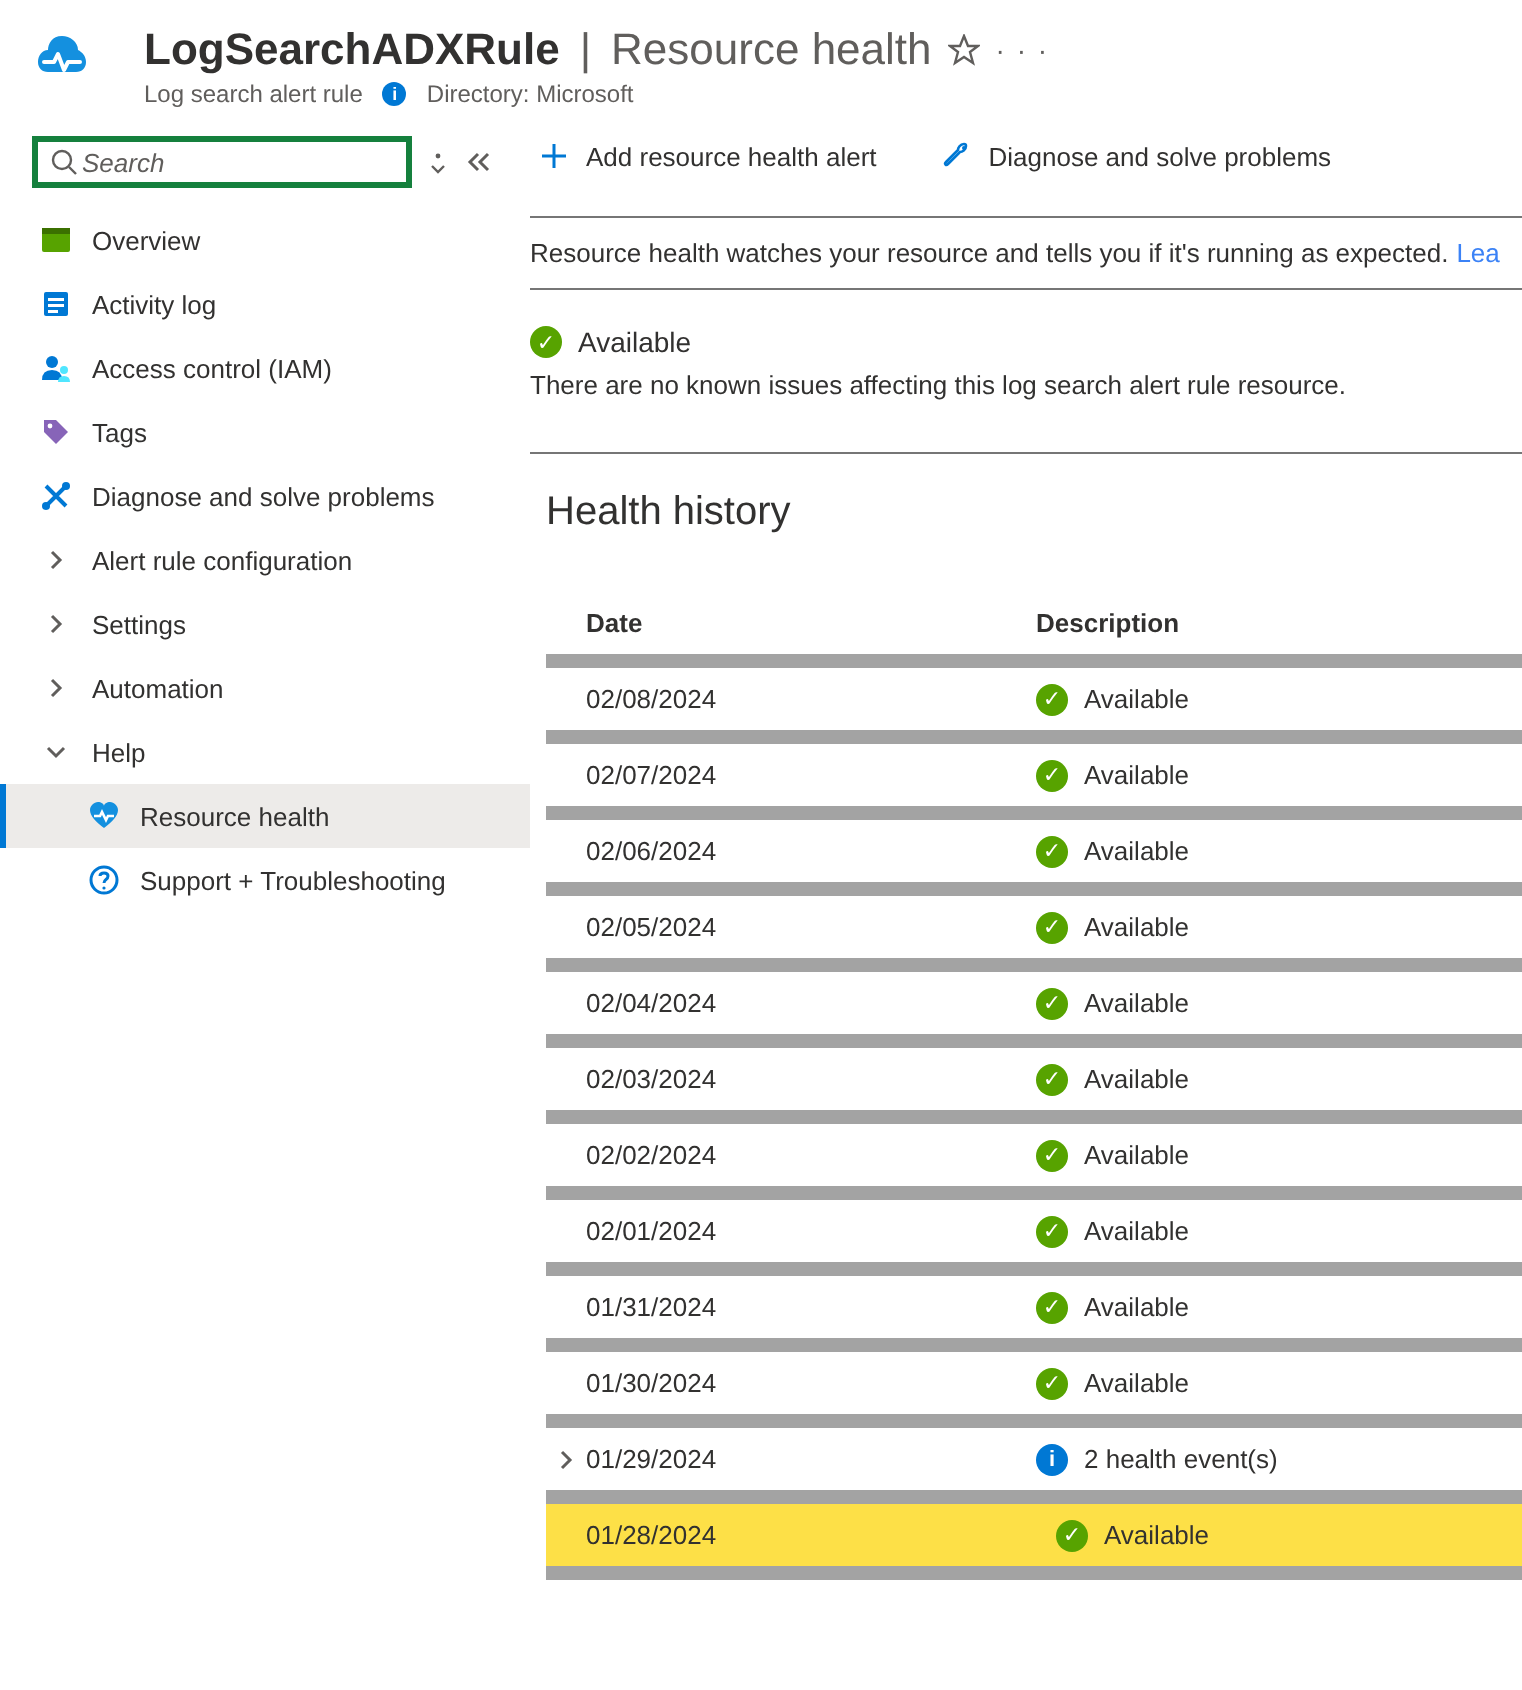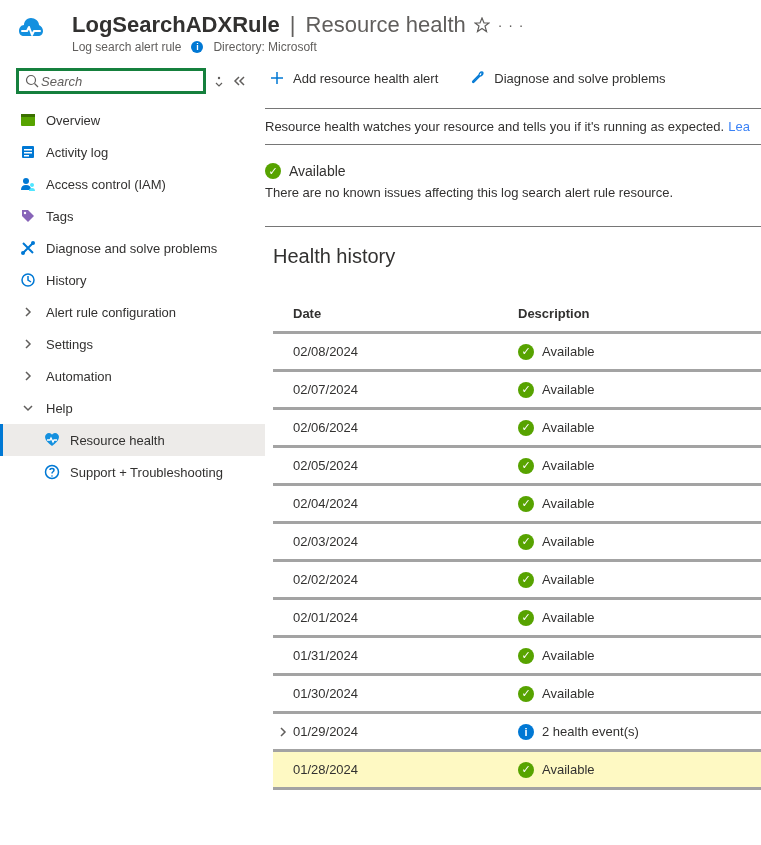--- a/index.html
+++ b/index.html
@@ -47,27 +47,27 @@
   .info-banner a { color:#3b82f6; text-decoration:none; margin-left:4px;}
   .status-block { padding: 18px 0 0 0;}
   .status-line { display:flex; align-items:center; gap:8px; font-size:14px; }
   .status-msg { font-size:13px; margin-top:6px; }
   .check-circle { width:16px; height:16px; border-radius:50%; background:#57a300; display:inline-flex; align-items:center; justify-content:center; color:#fff; font-size:11px; flex-shrink:0;}
   .info-circle { width:16px; height:16px; border-radius:50%; background:#0078d4; display:inline-flex; align-items:center; justify-content:center; color:#fff; font-size:11px; font-weight:bold; flex-shrink:0;}
   .divider { border-top:1px solid #767676; margin-top: 26px;}
   .history-section { padding: 18px 0 0 8px; }
   .history-title { font-size: 20px; font-weight: 400; margin-bottom: 28px; }
   .history-table { width: 100%; }
-  .hrow { display:flex; align-items:center; height:38px; border-bottom:3px solid #a3a3a3; }
+  .hrow { display:flex; align-items:center; height:38px; border-bottom:7px solid #a3a3a3; }
   .hrow.header-row { font-weight:600; font-size:13px; }
   .hcell-date { width: 245px; display:flex; align-items:center; }
   .hcell-date .expand { width: 20px; display:inline-flex; justify-content:center; color:#605e5c; visibility:hidden; }
   .hcell-date.has-expand .expand { visibility:visible; cursor:pointer;}
   .hcell-desc { flex:1; display:flex; align-items:center; gap:8px; }
-  .hrow.hover { background:#fef9c3; }
+  .hrow.hover { background:#fde047;gap:10px; }
   svg { display:block; }
 </style>
 </head>
 <body>
 
 <div class="header">
   <div class="header-icon">
     <svg width="30" height="30" viewBox="0 0 30 30">
       <path d="M15 4 C10 4 8 8 8 11 C5 11 3 14 3 17 C3 20 5 22 8 22 L22 22 C25 22 27 20 27 17 C27 14 25 12 23 11 C23 7 19 4 15 4 Z" fill="#1490df"></path>
       <path d="M6 17 L11 17 L13 13 L16 21 L18 17 L24 17" stroke="#fff" stroke-width="2" fill="none" stroke-linecap="round" stroke-linejoin="round"></path>
@@ -160,29 +160,20 @@
     </div>
     <div class="nav-item">
       <span class="nav-icon">
         <svg width="16" height="16" viewBox="0 0 16 16">
             <path d="M3 13 L13 3 M3 3 L13 13" stroke="#0078d4" stroke-width="2"></path>
             <circle cx="13" cy="3" r="2" fill="#0078d4"></circle>
             <circle cx="3" cy="13" r="2" fill="#0078d4"></circle>
           </svg>
       </span>
       <span>Diagnose and solve problems</span>
-    </div>
-    <div class="nav-item">
-      <span class="nav-icon">
-        <svg width="16" height="16" viewBox="0 0 16 16">
-            <circle cx="8" cy="8" r="6" fill="none" stroke="#0078d4" stroke-width="1.5"></circle>
-            <path d="M8 4 L8 8 L11 10" fill="none" stroke="#0078d4" stroke-width="1.5"></path>
-          </svg>
-      </span>
-      <span>History</span>
     </div>
     <div class="nav-item">
       <span class="chev">
         <svg width="10" height="10" viewBox="0 0 10 10">
             <path d="M3 1 L7 5 L3 9" fill="none" stroke="#605e5c" stroke-width="1.5"></path>
           </svg>
       </span>
       <span>Alert rule configuration</span>
     </div>
     <div class="nav-item">

